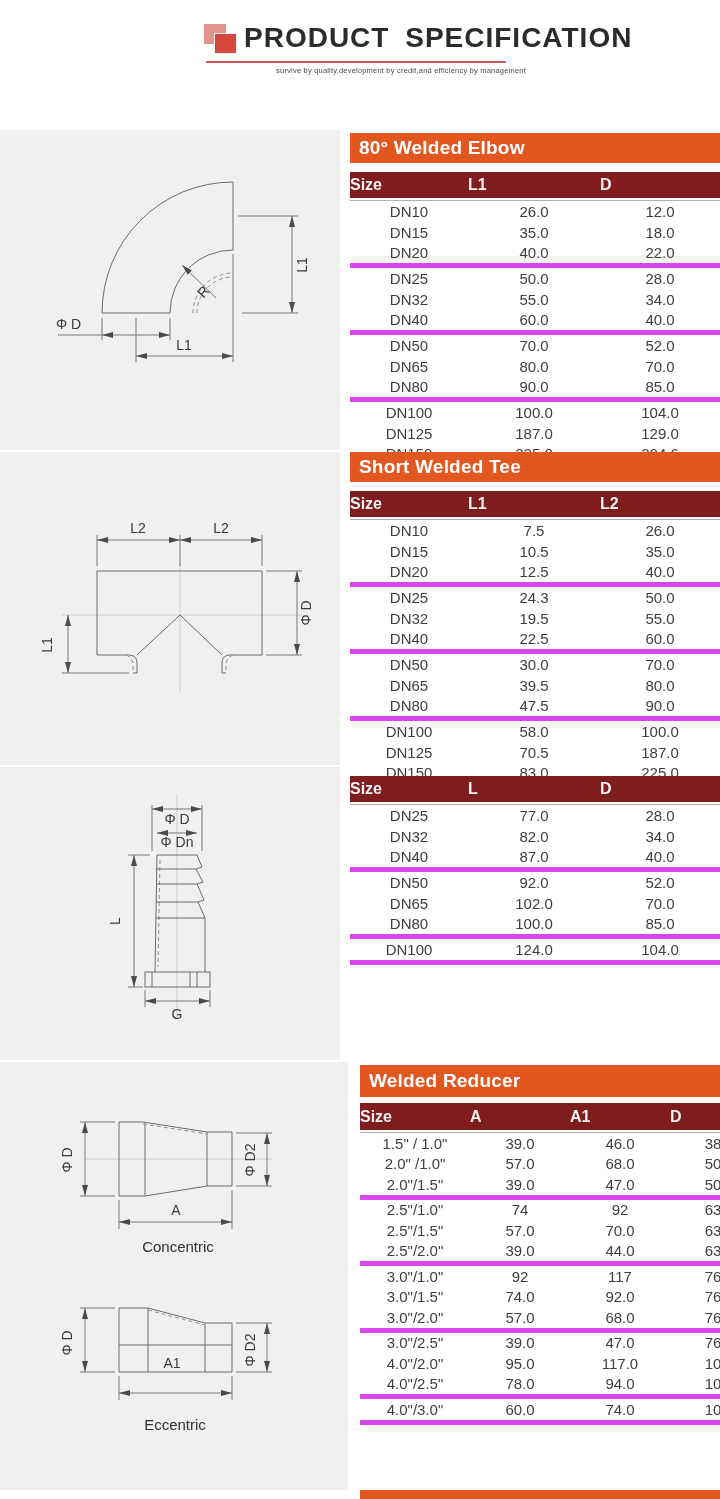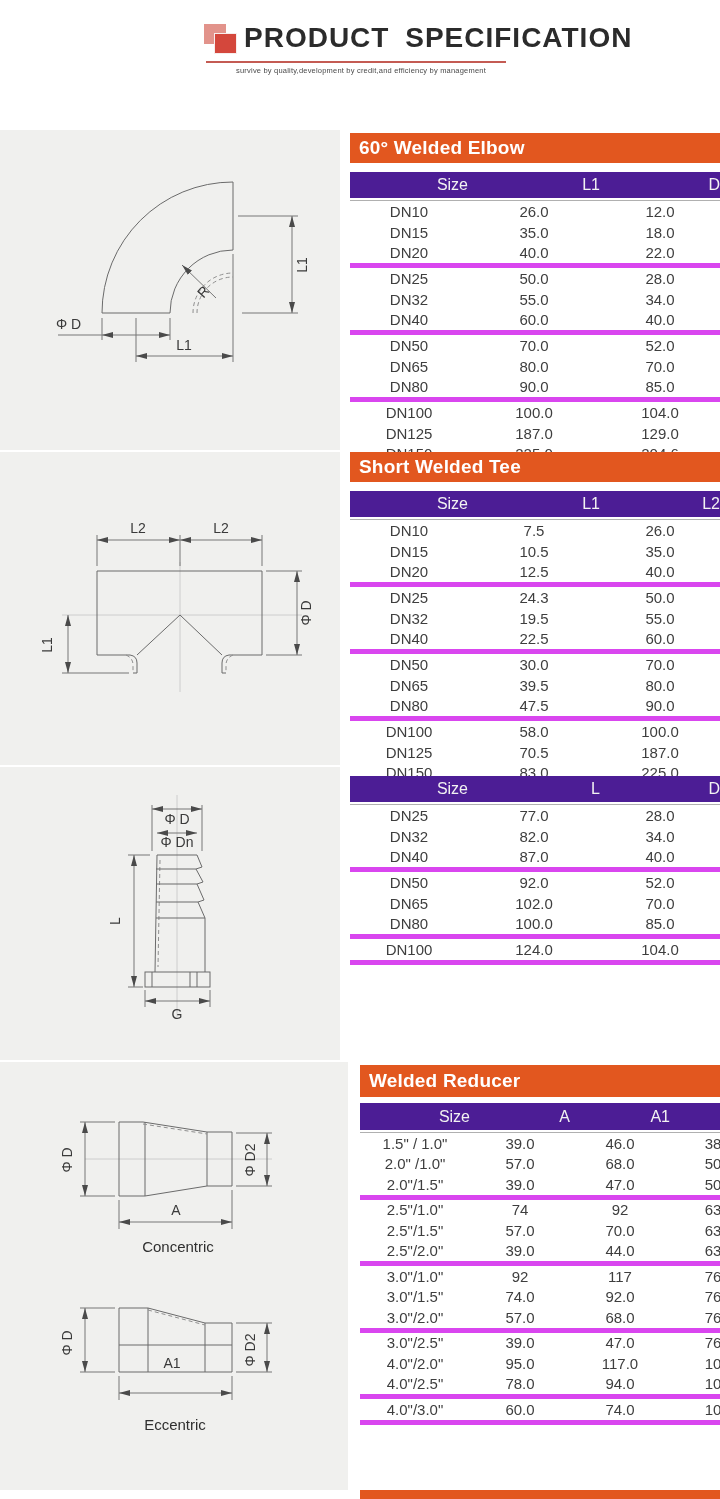--- a/index.html
+++ b/index.html
@@ -17,21 +17,21 @@
   .sq{position:absolute;display:block;}
   .sq.back{left:2px;top:2px;width:22px;height:20px;background:#e2938b;}
   .sq.front{left:12px;top:11px;width:21px;height:19px;background:#d4473c;border:1px solid #f7edec;}
   .brand-title{
     position:absolute;left:48px;top:2px;width:280px;
     font-size:28px;font-weight:bold;color:#2b2b2b;
     letter-spacing:1px;word-spacing:7px;white-space:nowrap;
   }
   .brand-rule{position:absolute;left:10px;top:41px;width:300px;height:2px;background:#c45b53;}
   .brand-tagline{
-    position:absolute;left:0;top:46px;width:330px;text-align:center;
+    position:absolute;left:0;top:46px;width:330px;text-align:right;
     font-size:7.5px;color:#4a4a4a;letter-spacing:0.2px;
   }
 
   
   .panel{background:#f0f0ee;left:0;}
   .p1{top:130px;width:340px;height:320px;}
   .p2{top:452px;width:340px;height:313px;}
   .p3{top:767px;width:340px;height:293px;}
   .p4{top:1062px;width:348px;height:428px;}
   .panel svg{display:block;width:100%;height:100%;}
@@ -44,22 +44,22 @@
 
   
   .spec{position:absolute;}
   .spec .band{
     background:#e2571f;color:#ffffff;
     font-size:19px;font-weight:600;letter-spacing:0.2px;
     height:30px;line-height:30px;padding-left:9px;box-sizing:border-box;
   }
   .t4 .band{height:32px;line-height:32px;}
   .cols{
-    display:flex;background:#4c1d95;height:26px;line-height:26px;
-    margin-top:9px;color:#f2f2f2;font-size:16px;text-align:right;
+    display:flex;background:#7f1d1d;height:26px;line-height:26px;
+    margin-top:9px;color:#f2f2f2;font-size:16px;text-align:left;font-weight:bold;
   }
   .t4 .cols{margin-top:6px;height:27px;line-height:27px;}
   .cols .col{display:block;box-sizing:border-box;}
   .rule{height:2px;border-bottom:1px solid #b0b0b0;background:#ffffff;}
   .spec table{width:100%;table-layout:fixed;border-collapse:collapse;}
   .spec td{
     text-align:center;height:20.7px;padding:0;
     font-size:15px;color:#3e3e3e;white-space:nowrap;overflow:hidden;
   }
   .t4 td{height:20.5px;}
@@ -248,21 +248,21 @@
     <text class="dtext" x="255" y="288" transform="rotate(-90 255 288)" text-anchor="middle">Φ D2</text>
     <text class="dtext" x="172" y="306" text-anchor="middle">A1</text>
     <line class="dim" x1="119" y1="314" x2="119" y2="338"></line>
     <line class="dim" x1="232" y1="314" x2="232" y2="338"></line>
     <line class="dim" x1="119" y1="331" x2="232" y2="331" marker-start="url(#m4)" marker-end="url(#m4)"></line>
     <text class="cap" x="175" y="368" text-anchor="middle">Eccentric</text>
   </svg>
 </section>
 
 <div class="spec t1 tw3">
-  <div class="band">60° Welded Elbow</div>
+  <div class="band">80° Welded Elbow</div>
   <div class="cols">
       <span class="col">Size</span>
       <span class="col">L1</span>
       <span class="col">D</span>
     </div>
   <div class="rule"></div>
   <table>
       <tbody>
         <tr>
           <td>DN10</td>

